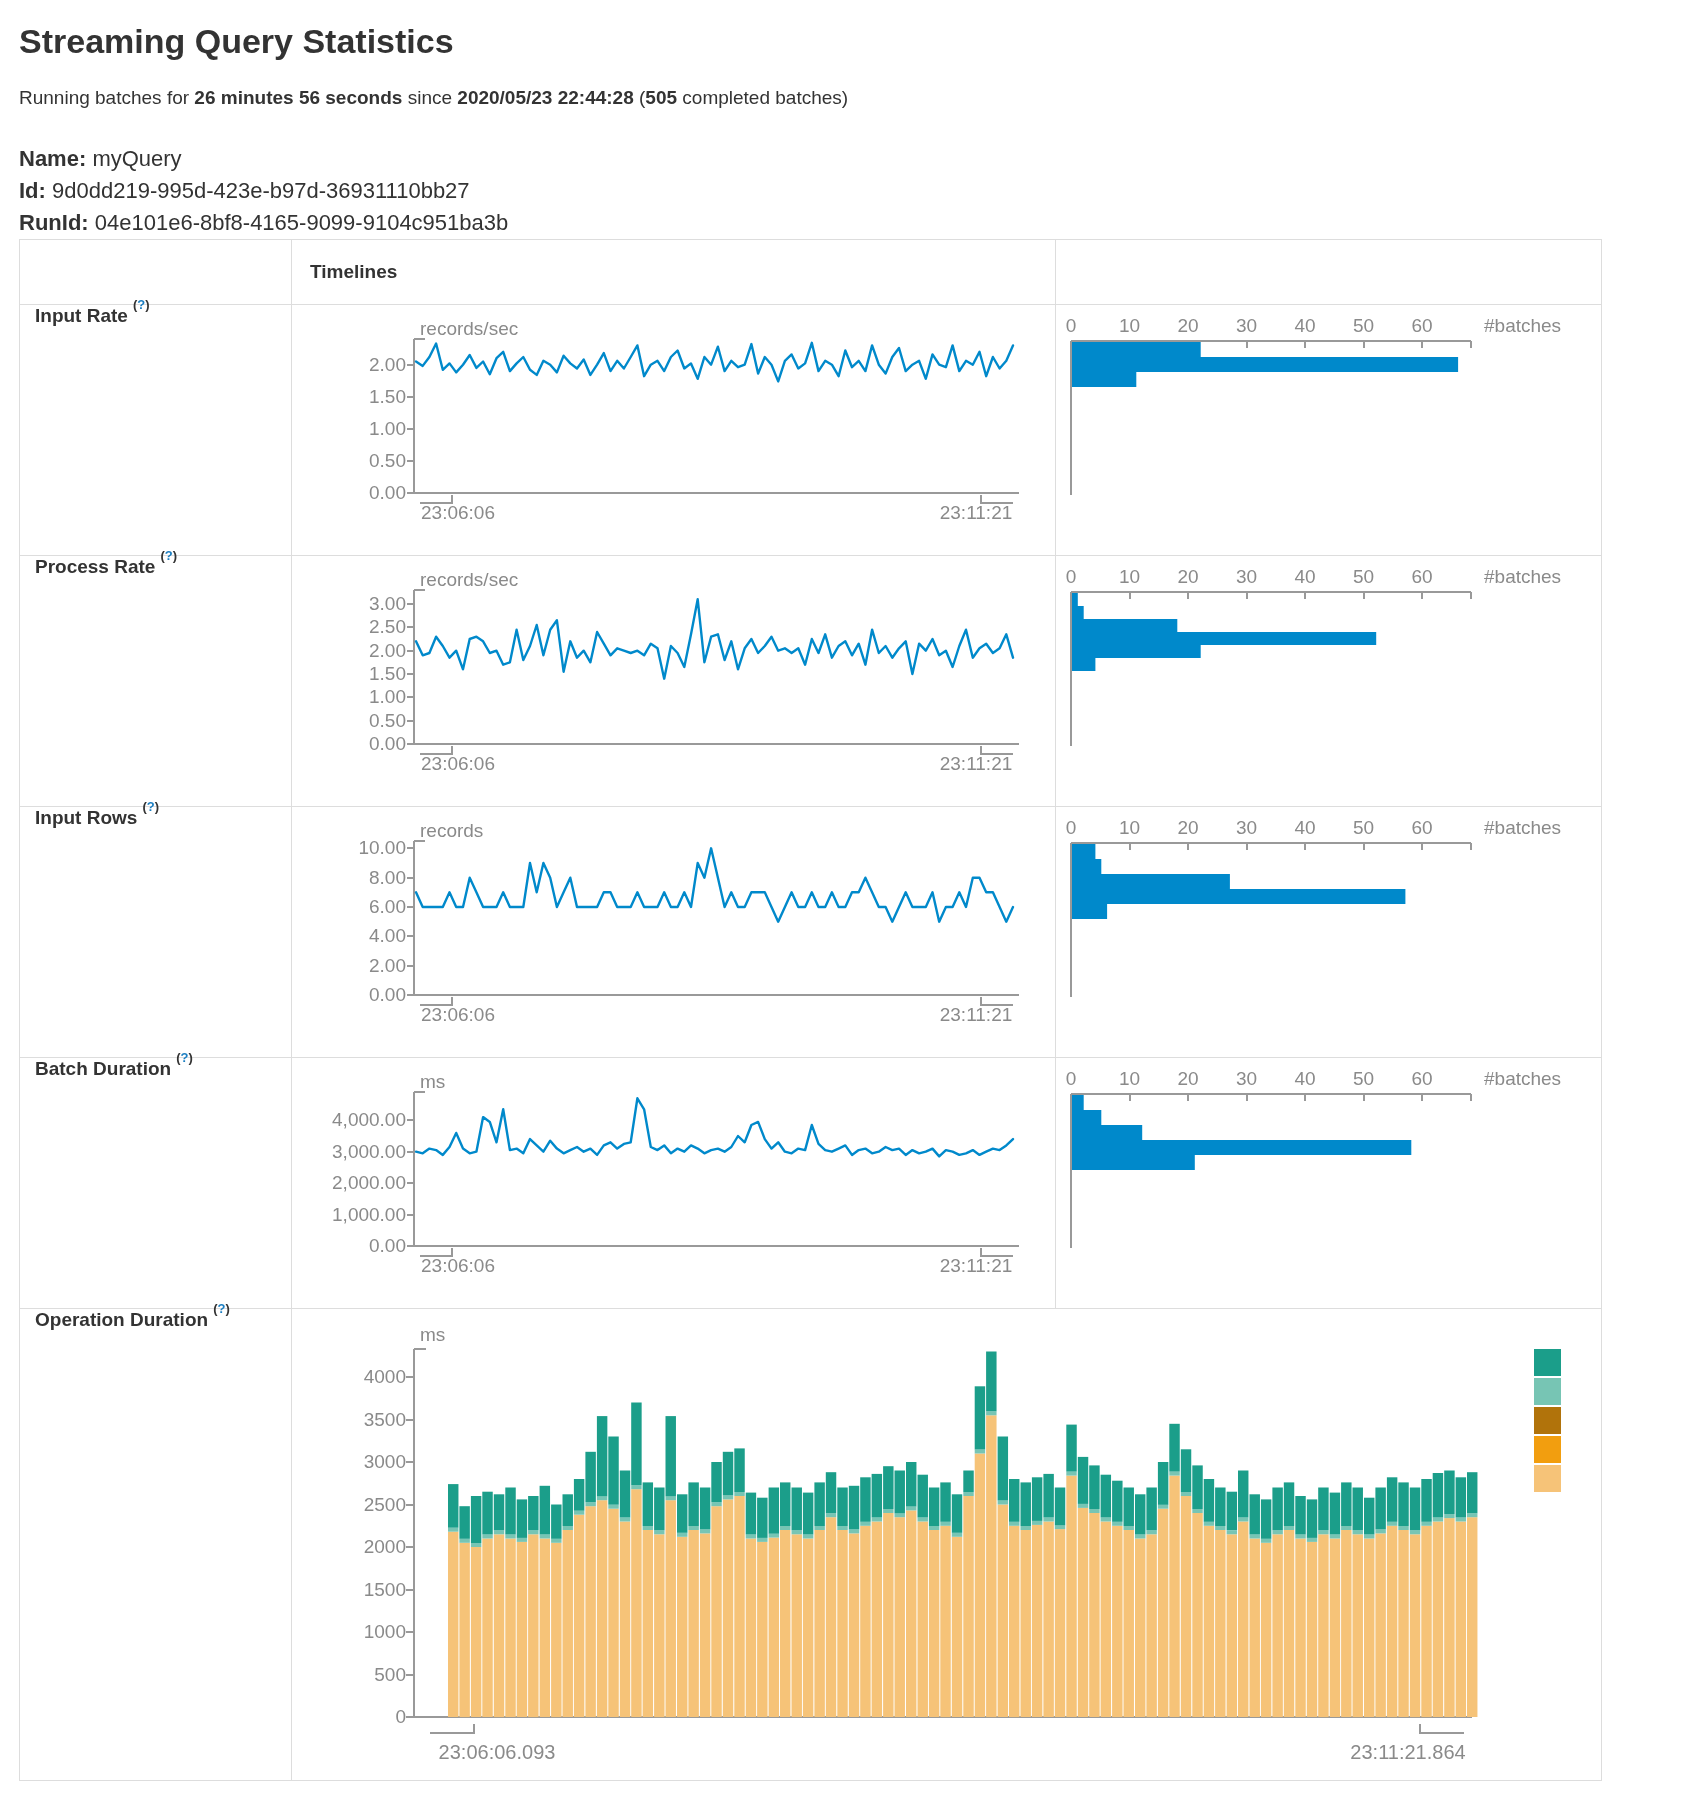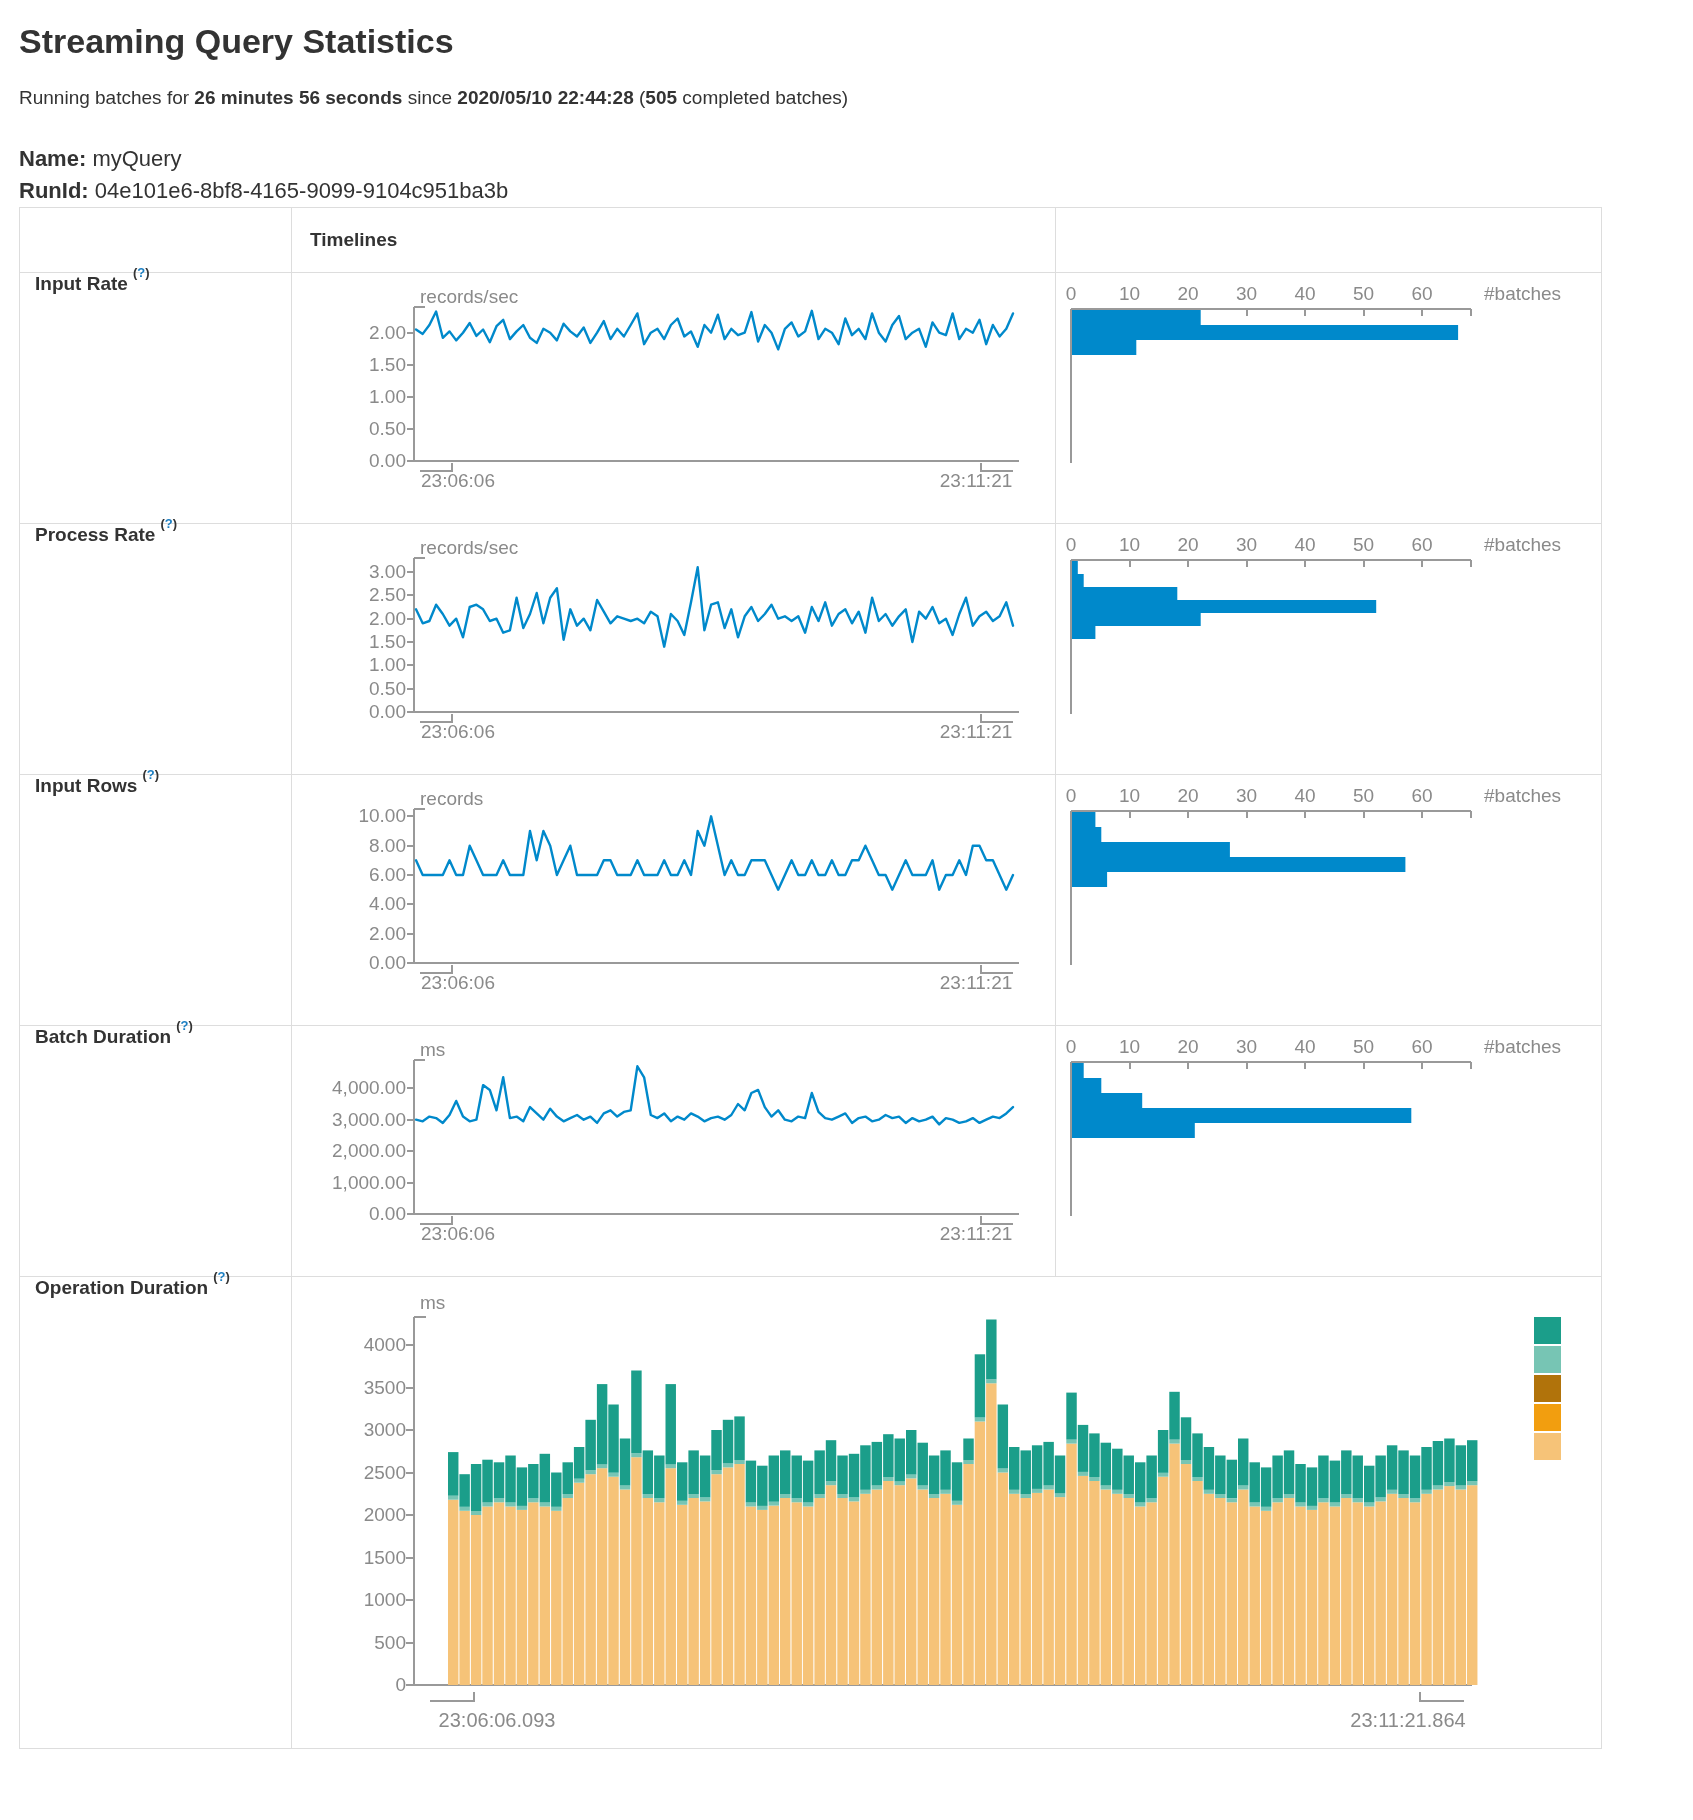--- a/index.html
+++ b/index.html
@@ -28,24 +28,25 @@
   .chart{height:100%;}
   svg{display:block;}
   svg text{font-family:"Liberation Sans",sans-serif;}
 </style>
 </head>
 <body>
 
 <div class="page">
   <h1>Streaming Query Statistics</h1>
 
-  <p class="subtitle"><span>Running batches for </span><span class="bld">26 minutes 56 seconds</span><span> since </span><span class="bld">2020/05/10 22:44:28</span><span> (</span><span class="bld">505</span><span> completed batches)</span></p>
+  <p class="subtitle"><span>Running batches for </span><span class="bld">26 minutes 56 seconds</span><span> since </span><span class="bld">2020/05/23 22:44:28</span><span> (</span><span class="bld">505</span><span> completed batches)</span></p>
 
   <div class="meta">
     <div><span class="bld">Name:</span> <span>myQuery</span></div>
+    <div><span class="bld">Id:</span> <span>9d0dd219-995d-423e-b97d-36931110bb27</span></div>
     <div><span class="bld">RunId:</span> <span>04e101e6-8bf8-4165-9099-9104c951ba3b</span></div>
   </div>
 
   <div class="stats-table">
     <div class="thead">
       <div class="cell c-label"></div>
       <div class="cell c-timeline">Timelines</div>
     </div>
 
     <div class="trow">

